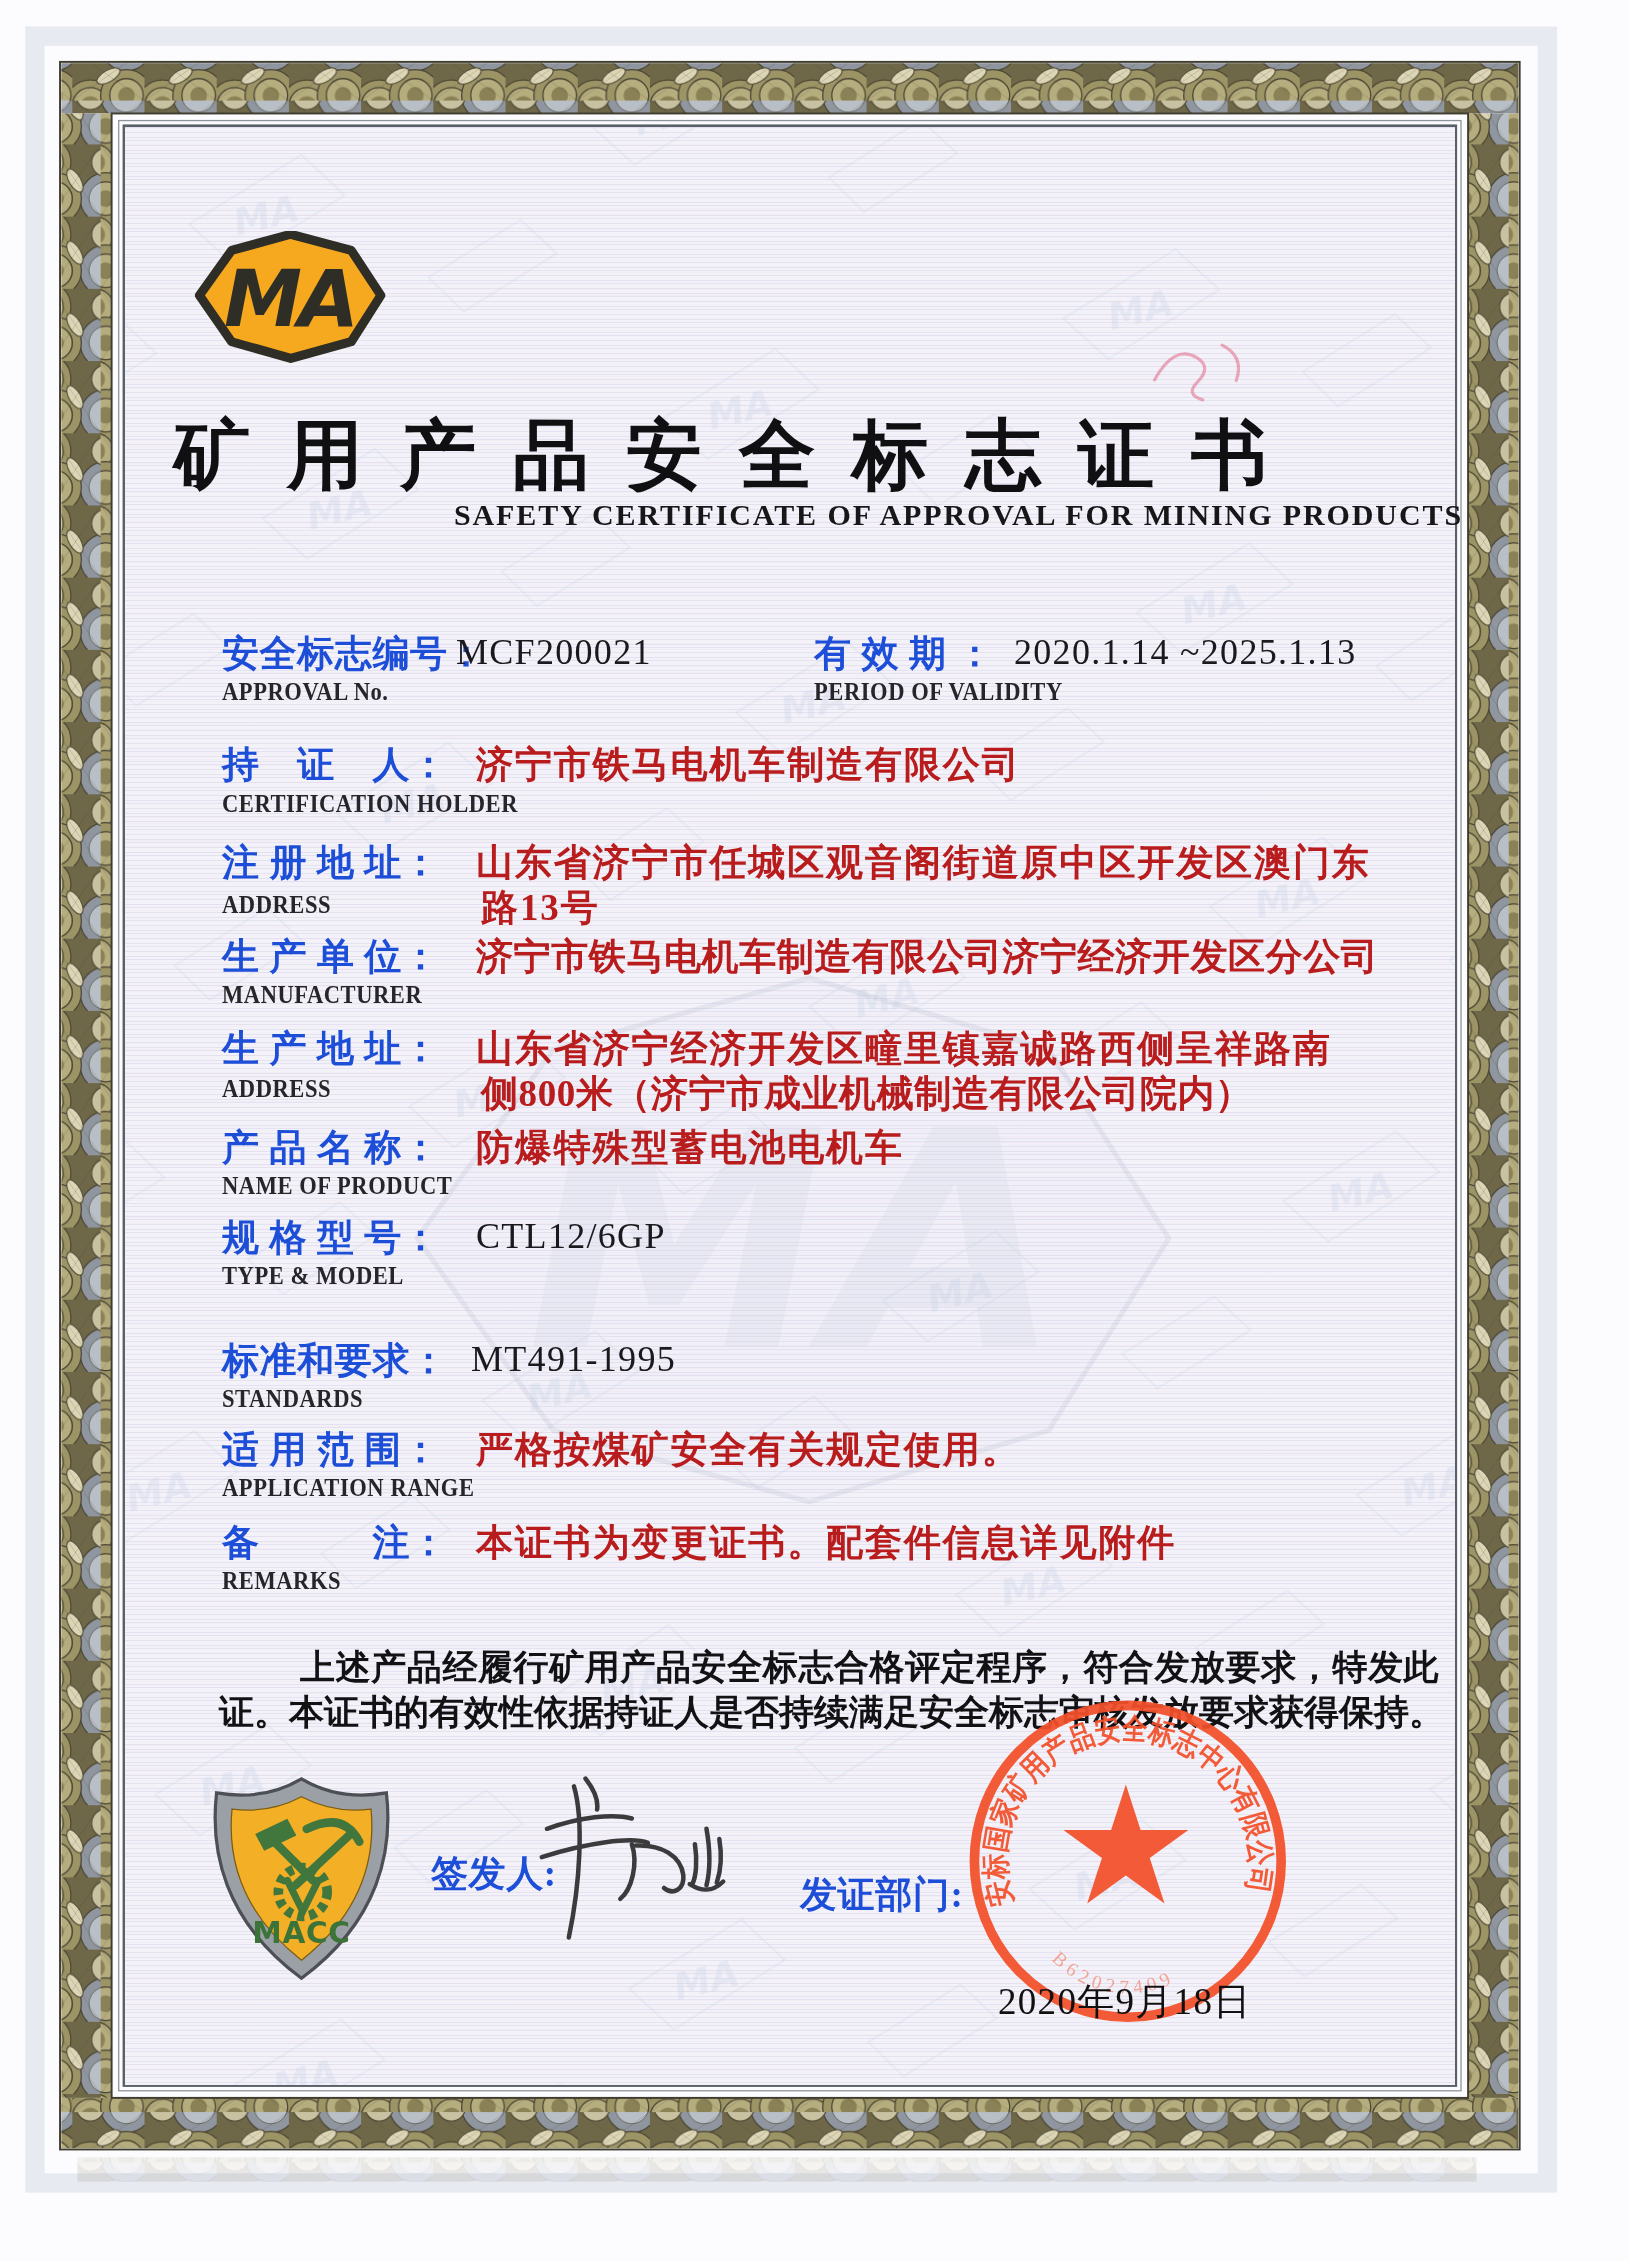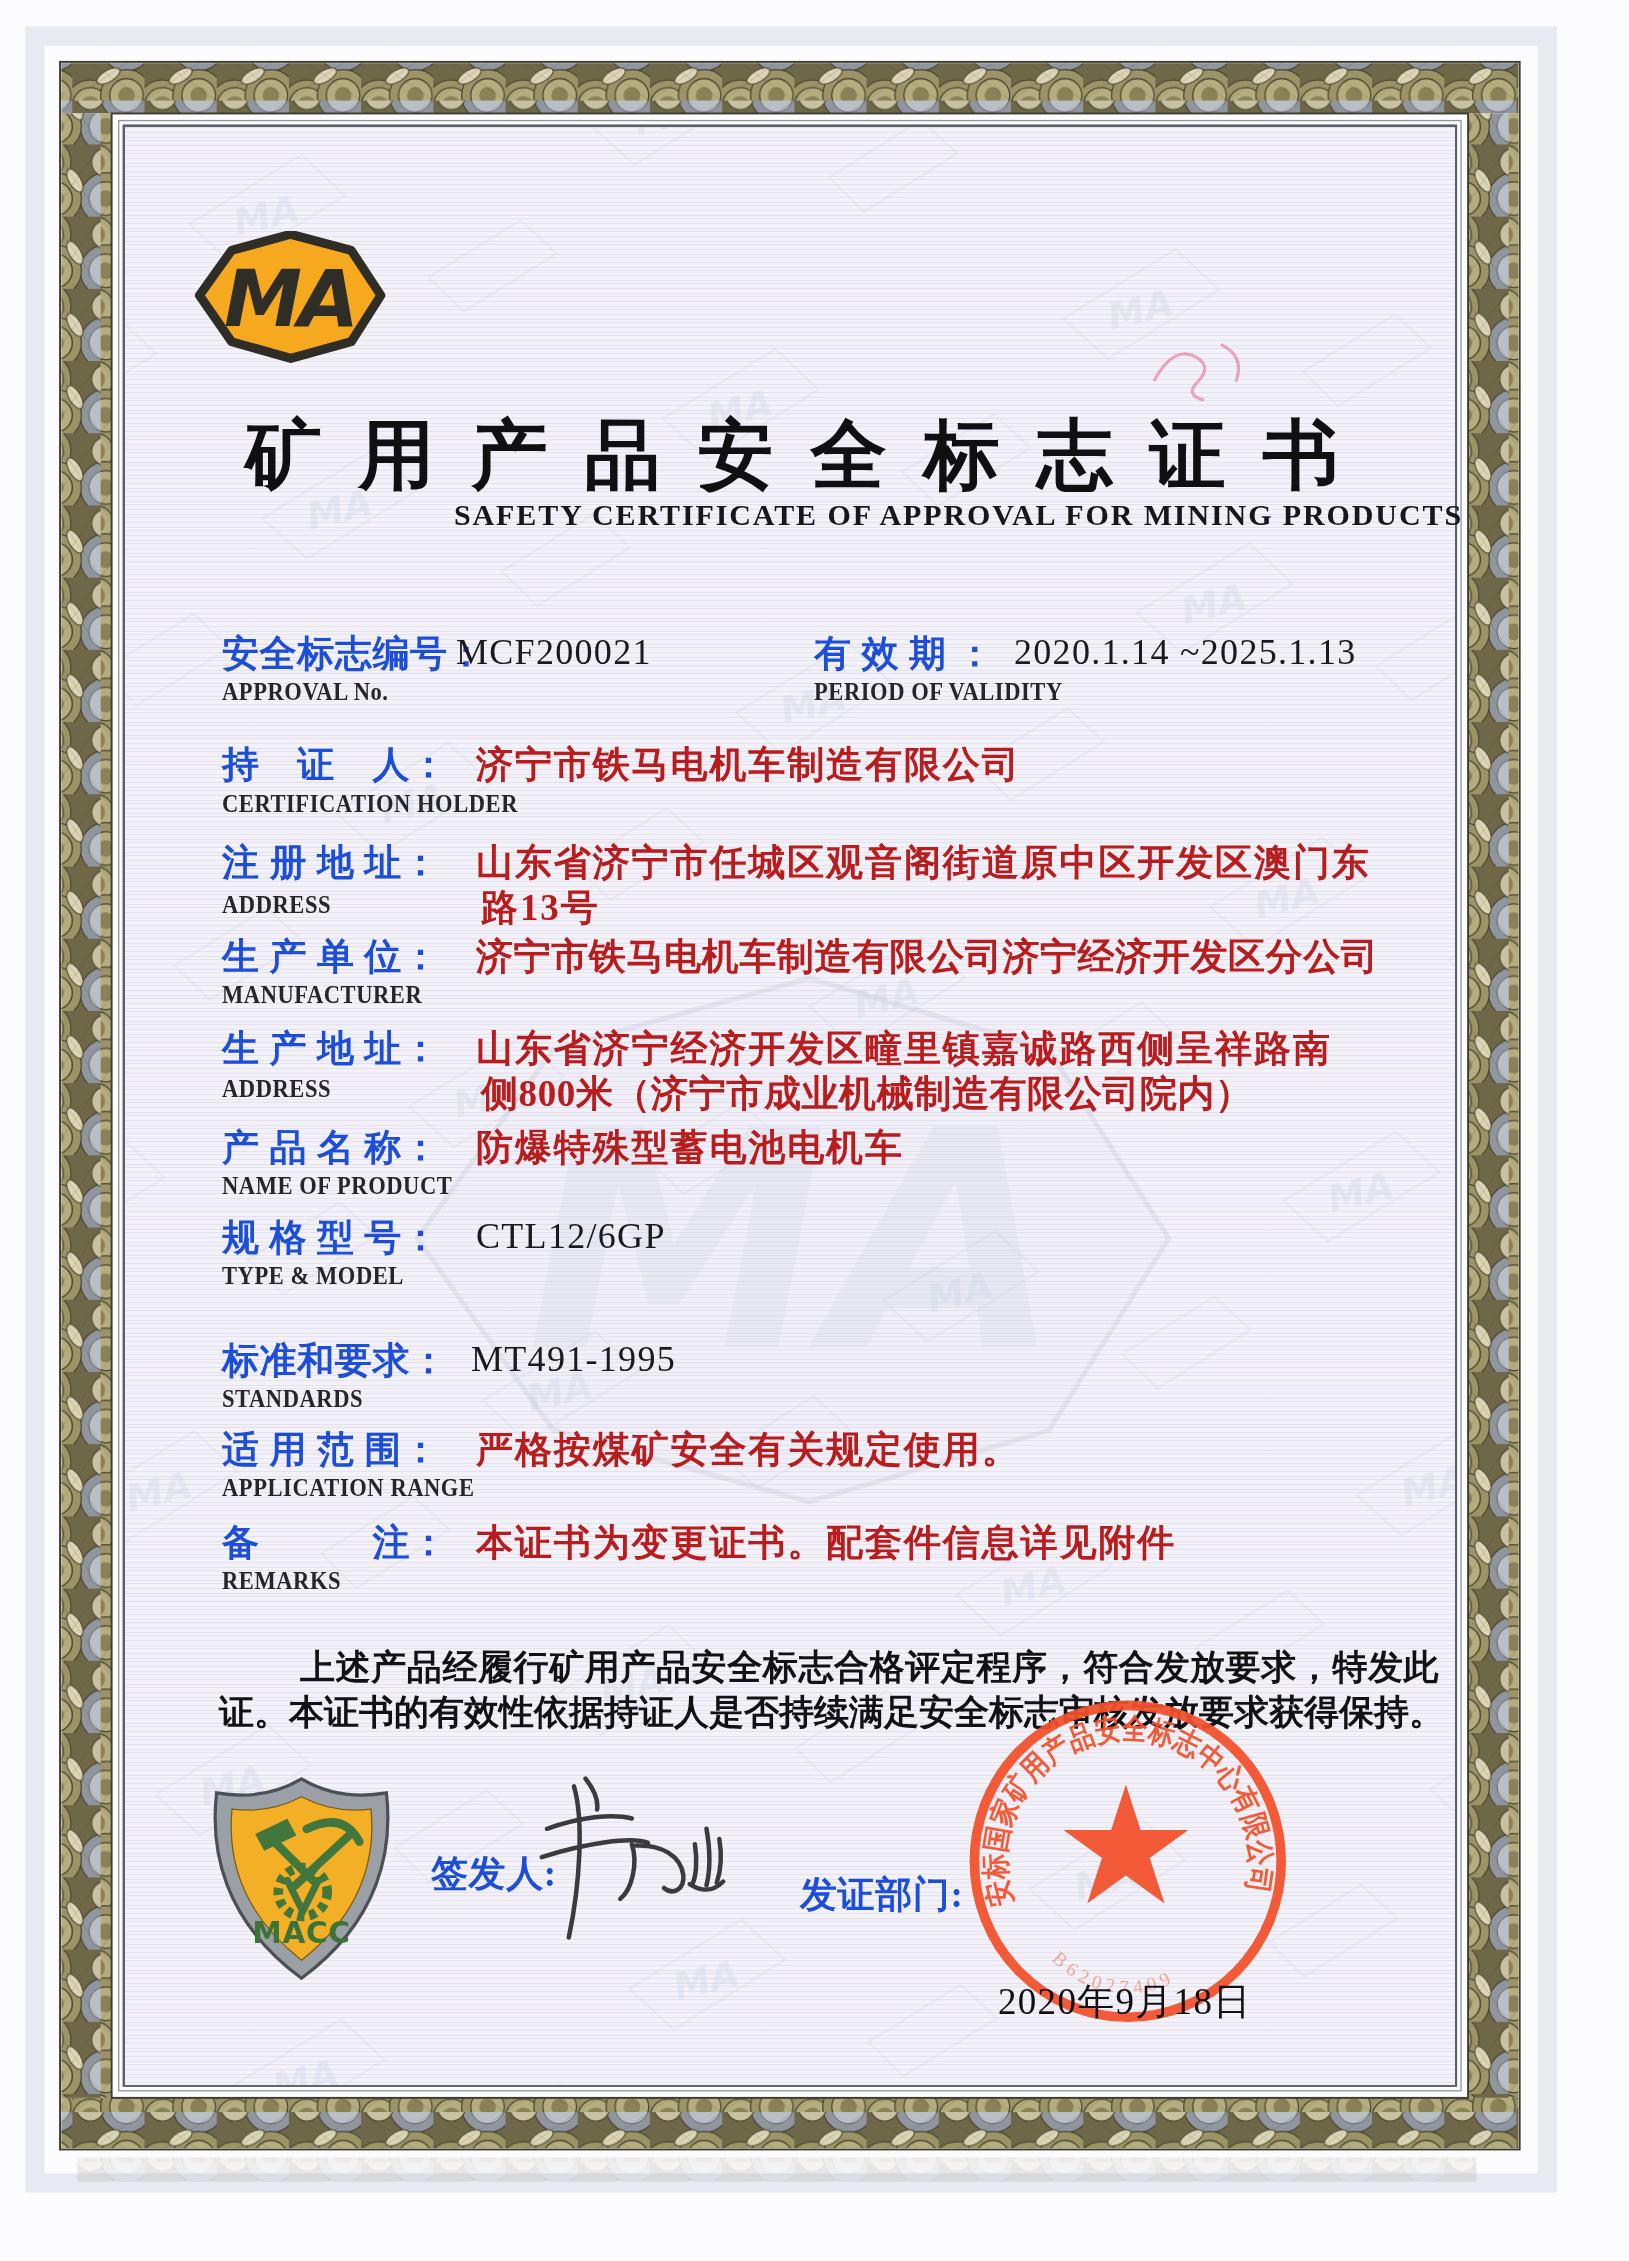--- a/index.html
+++ b/index.html
@@ -11,22 +11,22 @@
   .content-bg{left:125px;top:127px;width:1330px;height:1958px;
     background-color:#f3f2f9;
     background-image:
       repeating-linear-gradient(180deg, rgba(210,206,230,.45) 0 0.6px, rgba(0,0,0,0) 0.6px 2.6px),
       repeating-linear-gradient(180deg, rgba(255,185,200,.10) 0 0.6px, rgba(0,0,0,0) 0.6px 5.8px);}
   .zh{position:absolute;font-size:37px;font-weight:700;letter-spacing:0.6px;white-space:nowrap;color:#1d4ed8;}
   .zhval{position:absolute;font-size:37px;font-weight:700;letter-spacing:1.9px;white-space:nowrap;color:#b91c1c;}
   .numval{position:absolute;font-size:36px;font-weight:400;letter-spacing:1.3px;white-space:nowrap;color:#1a1a1e;}
   .sub{position:absolute;font-size:24.5px;font-weight:700;letter-spacing:0.6px;white-space:nowrap;color:#26262a;
        transform:scaleX(.92);transform-origin:left top;}
-  .title{position:absolute;left:121px;width:1342px;top:405px;text-align:center;font-size:76px;font-weight:700;
-         letter-spacing:37px;text-indent:37px;white-space:nowrap;color:#101013;}
+  .title{position:absolute;left:121px;width:1342px;top:405px;text-align:left;font-size:76px;font-weight:700;
+         letter-spacing:37px;text-indent:37px;white-space:nowrap;color:#101013;padding-left:16px;}
   .subtitle{position:absolute;left:121px;width:1342px;top:498px;text-align:right;font-size:30px;font-weight:700;
             letter-spacing:1.9px;white-space:nowrap;color:#17171a;}
   .decl{position:absolute;font-size:35px;font-weight:700;letter-spacing:0.6px;white-space:nowrap;color:#121215;}
   .date{position:absolute;left:998px;top:1961px;font-size:37px;font-weight:400;letter-spacing:1.3px;color:#111;z-index:9;margin-top:16px;}
   .sig-name{position:absolute;left:548px;top:1805px;font-size:39px;opacity:0;}
   .noptr{pointer-events:none;}
 </style>
 </head>
 <body>
 

